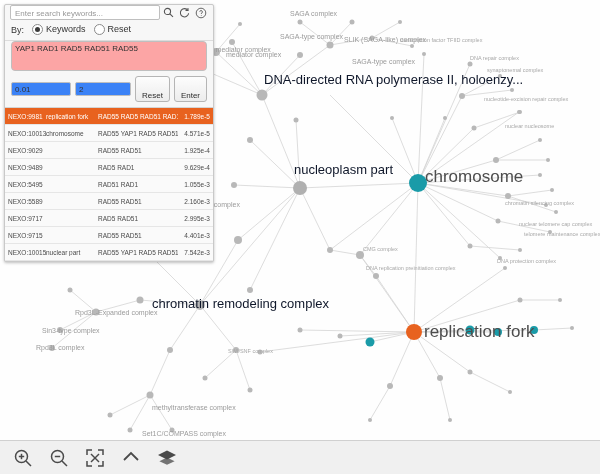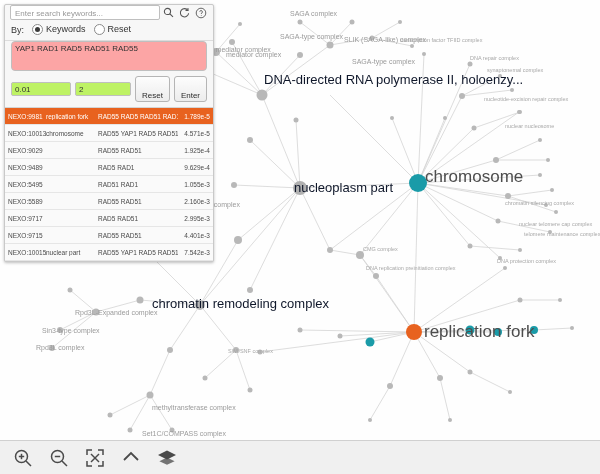--- a/index.html
+++ b/index.html
@@ -147,21 +147,21 @@
   }
   .ctl-row {
     display: flex;
     align-items: center;
     gap: 4px;
     padding: 0 6px 5px 6px;
   }
   .ctl-input {
     width: 60px;
     height: 14px;
-    background: #bef264;
+    background: #3b82f6;
     border: 1px solid #bfbfbf;
     border-radius: 2px;
     font-size: 8px;
     color: #333;
     padding: 0 3px;
     line-height: 14px;
     box-sizing: border-box;
   }
   .ctl-input.wide { flex: 1; }
   .btn {
@@ -418,21 +418,21 @@
           <circle cx="534" cy="330" r="4"></circle>
         </g>
 
         <circle cx="414" cy="332" r="8" fill="#e8621f"></circle>
       </g>
     </svg>
 
     <div>
       <div class="net-label huge" style="left:425px; top:167px;">chromosome</div>
       <div class="net-label huge" style="left:424px; top:322px;">replication fork</div>
-      <div class="net-label big" style="left:294px; top:180px;">nucleoplasm part</div>
+      <div class="net-label big" style="left:294px; top:162px;">nucleoplasm part</div>
       <div class="net-label big" style="left:152px; top:296px;">chromatin remodeling complex</div>
       <div class="net-label big" style="left:264px; top:72px;">DNA-directed RNA polymerase II, holoenzy...</div>
       <div class="net-label mid" style="left:124px; top:238px;">nuclear chromatin</div>
       <div class="net-label small" style="left:280px; top:33px;">SAGA-type complex</div>
       <div class="net-label small" style="left:352px; top:58px;">SAGA-type complex</div>
       <div class="net-label small" style="left:290px; top:10px;">SAGA complex</div>
       <div class="net-label small" style="left:344px; top:36px;">SLIK (SAGA-like) complex</div>
       <div class="net-label tiny" style="left:400px; top:37px;">transcription factor TFIID complex</div>
       <div class="net-label small" style="left:200px; top:46px;">core mediator complex</div>
       <div class="net-label small" style="left:226px; top:51px;">mediator complex</div>

